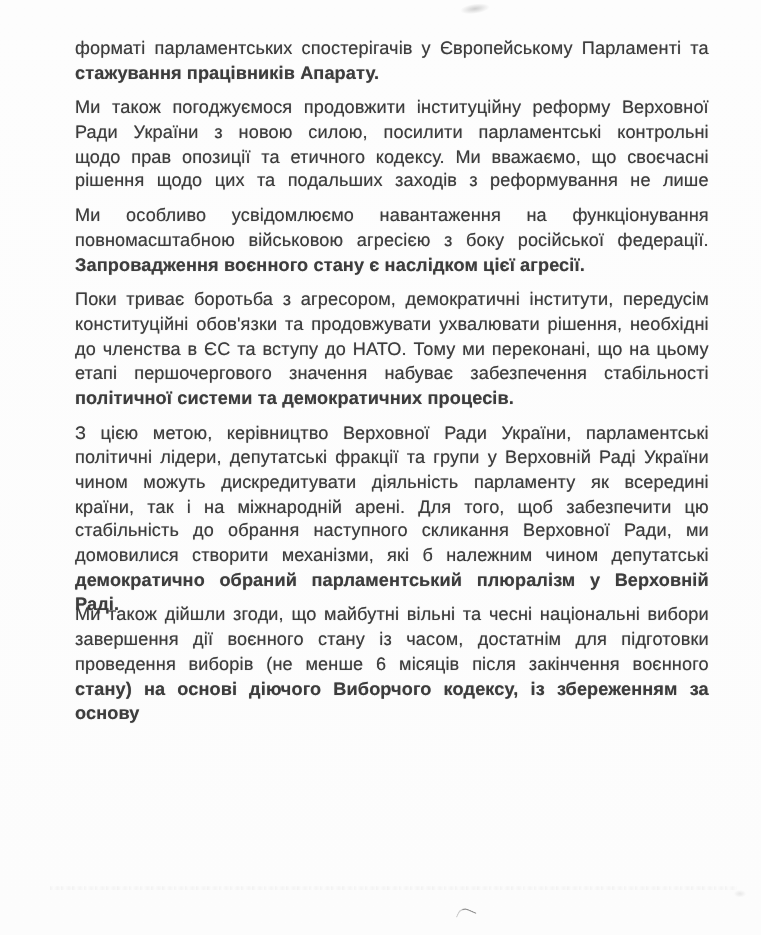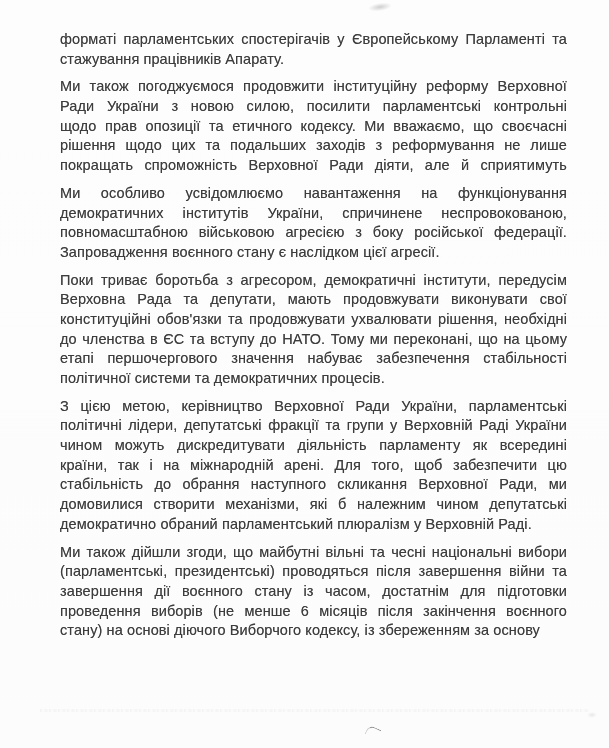--- a/index.html
+++ b/index.html
@@ -36,20 +36,21 @@
   .line {
     height: 19.7px;
     line-height: 19.7px;
     text-align: justify;
     text-align-last: justify;
     white-space: normal;
     overflow: visible;
   }
   .line.last {
     text-align-last: left;
+    font-weight: bold;
   }
   
   .smudge-top {
     position: absolute;
     left: 368px;
     top: 3px;
     width: 24px;
     height: 8px;
     background: radial-gradient(ellipse at center, rgba(120,120,120,0.35) 0%, rgba(120,120,120,0) 70%);
     transform: rotate(-8deg);
@@ -91,48 +92,44 @@
   <div class="text-block">
       <div class="para">
         <div class="line">форматі парламентських спостерігачів у Європейському Парламенті та</div>
         <div class="line last">стажування працівників Апарату.</div>
       </div>
       <div class="para">
         <div class="line">Ми також погоджуємося продовжити інституційну реформу Верховної</div>
         <div class="line">Ради України з новою силою, посилити парламентські контрольні</div>
         <div class="line">щодо прав опозиції та етичного кодексу. Ми вважаємо, що своєчасні</div>
         <div class="line">рішення щодо цих та подальших заходів з реформування не лише</div>
-        <div class="line">покращать спроможність Верховної Ради діяти, але й сприятимуть</div>
       </div>
       <div class="para">
         <div class="line">Ми особливо усвідомлюємо навантаження на функціонування</div>
-        <div class="line">демократичних інститутів України, спричинене неспровокованою,</div>
         <div class="line">повномасштабною військовою агресією з боку російської федерації.</div>
         <div class="line last">Запровадження воєнного стану є наслідком цієї агресії.</div>
       </div>
       <div class="para">
         <div class="line">Поки триває боротьба з агресором, демократичні інститути, передусім</div>
-        <div class="line">Верховна Рада та депутати, мають продовжувати виконувати свої</div>
         <div class="line">конституційні обов'язки та продовжувати ухвалювати рішення, необхідні</div>
         <div class="line">до членства в ЄС та вступу до НАТО. Тому ми переконані, що на цьому</div>
         <div class="line">етапі першочергового значення набуває забезпечення стабільності</div>
         <div class="line last">політичної системи та демократичних процесів.</div>
       </div>
       <div class="para">
         <div class="line">З цією метою, керівництво Верховної Ради України, парламентські</div>
         <div class="line">політичні лідери, депутатські фракції та групи у Верховній Раді України</div>
         <div class="line">чином можуть дискредитувати діяльність парламенту як всередині</div>
         <div class="line">країни, так і на міжнародній арені. Для того, щоб забезпечити цю</div>
         <div class="line">стабільність до обрання наступного скликання Верховної Ради, ми</div>
         <div class="line">домовилися створити механізми, які б належним чином депутатські</div>
         <div class="line last">демократично обраний парламентський плюралізм у Верховній Раді.</div>
       </div>
       <div class="para">
         <div class="line">Ми також дійшли згоди, що майбутні вільні та чесні національні вибори</div>
-        <div class="line">(парламентські, президентські) проводяться після завершення війни та</div>
         <div class="line">завершення дії воєнного стану із часом, достатнім для підготовки</div>
         <div class="line">проведення виборів (не менше 6 місяців після закінчення воєнного</div>
         <div class="line last">стану) на основі діючого Виборчого кодексу, із збереженням за основу</div>
       </div>
     </div>
   <div class="smudge-top"></div>
   <div class="noise-band"></div>
   <div class="pen-mark"></div>
   <div class="edge-dot"></div>
 </div>

